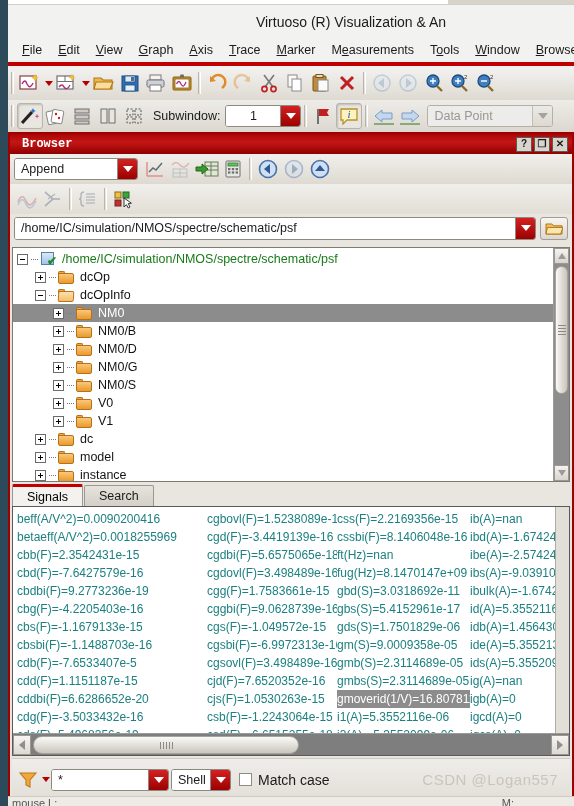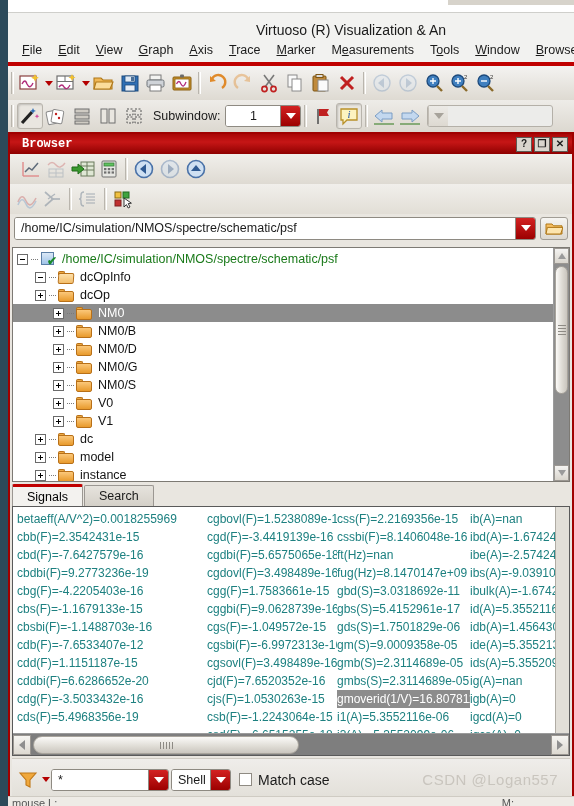--- a/index.html
+++ b/index.html
@@ -17,21 +17,21 @@
     background: #ffffff;
     overflow: hidden;
   }
 
   
   .win-outer-left {
     position: absolute; left: 0; top: 0; width: 8px; height: 806px;
     background: #2c4a5a;
   }
   .titlebar {
-    position: absolute; left: 8px; top: 12px; right: 0; height: 34px;
+    position: absolute; left: 8px; top: 4px; right: 0; height: 34px;
     background: #f2f2f0;
     border-top: 1px solid #cfcfcb;
     display: flex; align-items: center; justify-content: center;
   }
   .titlebar .title {
     font-size: 14px; color: #1b1b1b; font-weight: normal;
     white-space: nowrap;
     margin-left: 120px;
   }
   .title-right-strip {
@@ -603,34 +603,39 @@
       </svg>
     </div>
     <div class="tb-btn">
       <svg width="24" height="20" viewBox="0 0 24 20">
         <path d="M14 4 L21 10 L14 16 v-3 H4 v-6 h10z" fill="#c3d8ef" stroke="#7b9dc4"></path>
         <line x1="2" y1="18" x2="22" y2="18" stroke="#4a8a3a" stroke-width="1.2"></line>
       </svg>
     </div>
 
     <div class="combo disabled" style="width:126px;margin-left:4px">
+      <div class="cval">Data Point</div>
       <div class="cbtn"></div>
     </div>
   </div>
 
   <div class="browser-panel">
 
     <div class="bp-title">
       <div class="bp-text">Browser</div>
       <div class="bp-btn">?</div>
       <div class="bp-btn">❐</div>
       <div class="bp-btn">✕</div>
     </div>
 
     <div class="bp-tb">
+      <div class="combo" style="width:124px">
+        <div class="cval">Append</div>
+        <div class="cbtn"></div>
+      </div>
 
       <div class="tb-btn" style="margin-left:4px">
         <svg width="20" height="20" viewBox="0 0 20 20">
           <path d="M2 17 V3" stroke="#e08a8a" stroke-width="1.4"></path>
           <path d="M2 17 H18" stroke="#e08a8a" stroke-width="1.4"></path>
           <polyline points="4,13 8,9 11,11 17,4" fill="none" stroke="#5f6b7a" stroke-width="1.5"></polyline>
         </svg>
       </div>
       <div class="tb-btn">
         <svg width="22" height="20" viewBox="0 0 22 20" opacity=".55">
@@ -742,37 +747,37 @@
             <span class="expander minus"></span>
             <span class="dots"></span>
             <span class="root-ico">
               <span class="sheet"></span>
               <span class="check">✔</span>
             </span>
             <span class="root-label">/home/IC/simulation/NMOS/spectre/schematic/psf</span>
           </div>
           <div class="tree-row">
             <span class="indent" style="width: 18px;"></span>
+            <span class="expander plus"></span>
+            <span class="dots"></span>
+            <span class="folder-ico">
+              <span class="tab"></span>
+              <span class="body"></span>
+            </span>
+            <span>dcOp</span>
+          </div>
+          <div class="tree-row">
+            <span class="indent" style="width: 18px;"></span>
             <span class="expander minus"></span>
             <span class="dots"></span>
             <span class="folder-ico open">
               <span class="tab"></span>
               <span class="body"></span>
             </span>
             <span>dcOpInfo</span>
-          </div>
-          <div class="tree-row">
-            <span class="indent" style="width: 18px;"></span>
-            <span class="expander plus"></span>
-            <span class="dots"></span>
-            <span class="folder-ico">
-              <span class="tab"></span>
-              <span class="body"></span>
-            </span>
-            <span>dcOp</span>
           </div>
           <div class="tree-row selected">
             <span class="indent" style="width: 36px;"></span>
             <span class="expander plus"></span>
             <span class="dots"></span>
             <span class="folder-ico">
               <span class="tab"></span>
               <span class="body"></span>
             </span>
             <span>NM0</span>
@@ -886,28 +891,29 @@
 
     <div class="sig-tabs" id="sig-tabs">
         <div class="sig-tab active">Signals</div>
         <div class="sig-tab">Search</div>
       </div>
 
     <div class="sig-wrap">
       <div class="sig-inner">
         <div class="sig-cols" id="sig-cols">
             <div class="sig-col" style="width: 190px; min-width: 190px;">
+              <div class="sig-item">beff(A/V^2)=0.0090200416</div>
               <div class="sig-item">betaeff(A/V^2)=0.0018255969</div>
               <div class="sig-item">cbb(F)=2.3542431e-15</div>
               <div class="sig-item">cbd(F)=-7.6427579e-16</div>
               <div class="sig-item">cbdbi(F)=9.2773236e-19</div>
               <div class="sig-item">cbg(F)=-4.2205403e-16</div>
               <div class="sig-item">cbs(F)=-1.1679133e-15</div>
               <div class="sig-item">cbsbi(F)=-1.1488703e-16</div>
-              <div class="sig-item">cdb(F)=-7.6533407e-12</div>
+              <div class="sig-item">cdb(F)=-7.6533407e-5</div>
               <div class="sig-item">cdd(F)=1.1151187e-15</div>
               <div class="sig-item">cddbi(F)=6.6286652e-20</div>
               <div class="sig-item">cdg(F)=-3.5033432e-16</div>
               <div class="sig-item">cds(F)=5.4968356e-19</div>
             </div>
             <div class="sig-col" style="width: 130px; min-width: 130px;">
               <div class="sig-item">cgbovl(F)=1.5238089e-16</div>
               <div class="sig-item">cgd(F)=-3.4419139e-16</div>
               <div class="sig-item">cgdbi(F)=5.6575065e-18</div>
               <div class="sig-item">cgdovl(F)=3.498489e-16</div>

